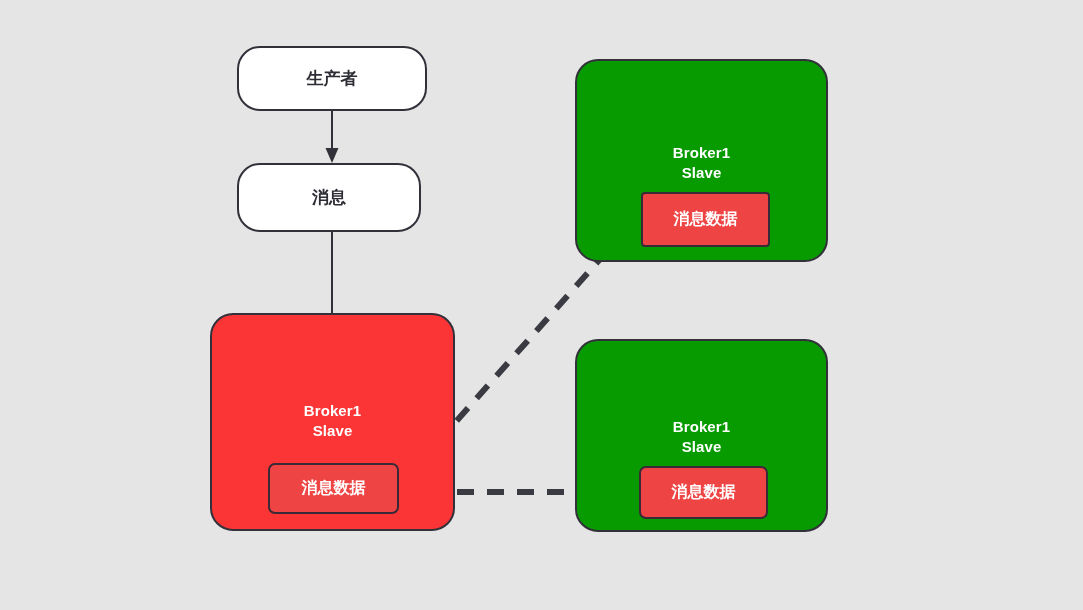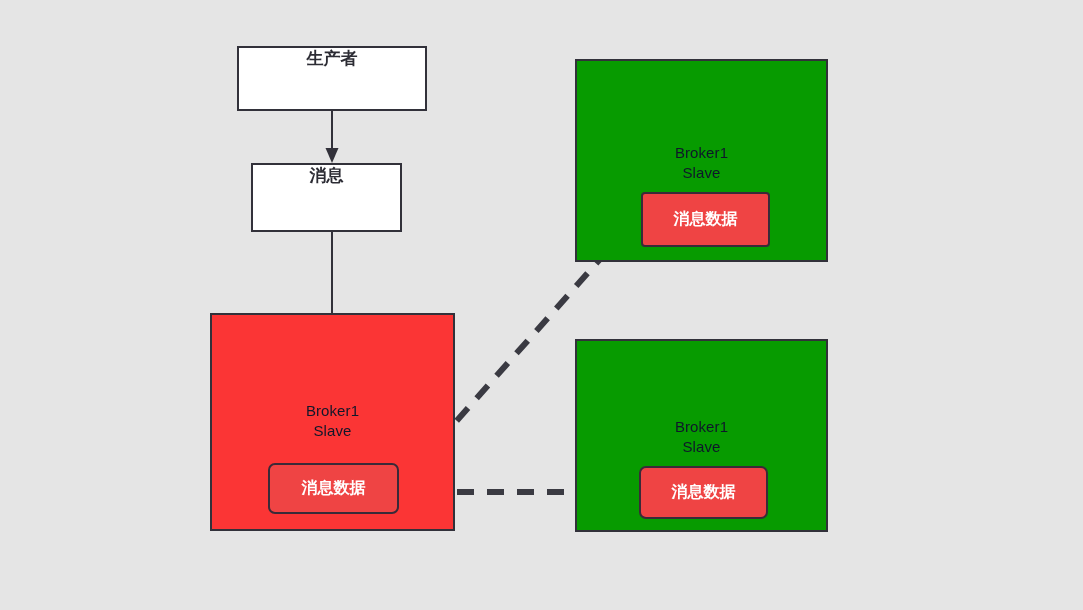--- a/index.html
+++ b/index.html
@@ -16,23 +16,25 @@
   #canvas {
     position: relative;
     width: 1083px;
     height: 610px;
     background: #e5e5e5;
   }
   .node {
     position: absolute;
     box-sizing: border-box;
     display: flex;
+    align-items: center;
     justify-content: center;
     text-align: center;
     line-height: 1.28;
+    border-radius: 23px;
   }
 
   
   .box-white {
     background: #ffffff;
     border: 2px solid #32313a;
     color: #2c2c34;
     font-size: 17px;
     font-weight: 700;
   }
@@ -45,22 +47,22 @@
   }
   .broker-master { background: #fb3535; }
   .broker-slave  { background: #079b00; }
 
   .broker-title {
     position: absolute;
     left: 0;
     right: 0;
     text-align: center;
     font-size: 15px;
-    font-weight: 400;
-    color: #0f172a;
+    font-weight: 700;
+    color: #ffffff;
     letter-spacing: .1px;
     line-height: 1.35;
     white-space: pre-line;
   }
 
   
   .data-box {
     position: absolute;
     box-sizing: border-box;
     background: #ef4444;
@@ -125,21 +127,21 @@
     <g>
       <path class="edge-dashed" d="M 397,492 L 624,492"></path>
       <polygon class="arrowhead-dashed" points="634,492 617,484 617,500"></polygon>
     </g>
   </svg>
 
   <div class="node box-white" style="left:237px; top:46px; width:190px; height:65px;">
     <span>生产者</span>
   </div>
 
-  <div class="node box-white" style="left:251px; top:163px; width:151px; height:69px;">
+  <div class="node box-white" style="left:237px; top:163px; width:184px; height:69px;">
     <span>消息</span>
   </div>
 
   <div class="node broker broker-master" style="left:210px; top:313px; width:245px; height:218px;">
     <div class="broker-title" style="top:86px;"><span>Broker1</span><br><span>Slave</span></div>
     <div class="data-box rounded" style="left:56px; top:148px; width:131px; height:51px;">
       <span>消息数据</span>
     </div>
   </div>
 

